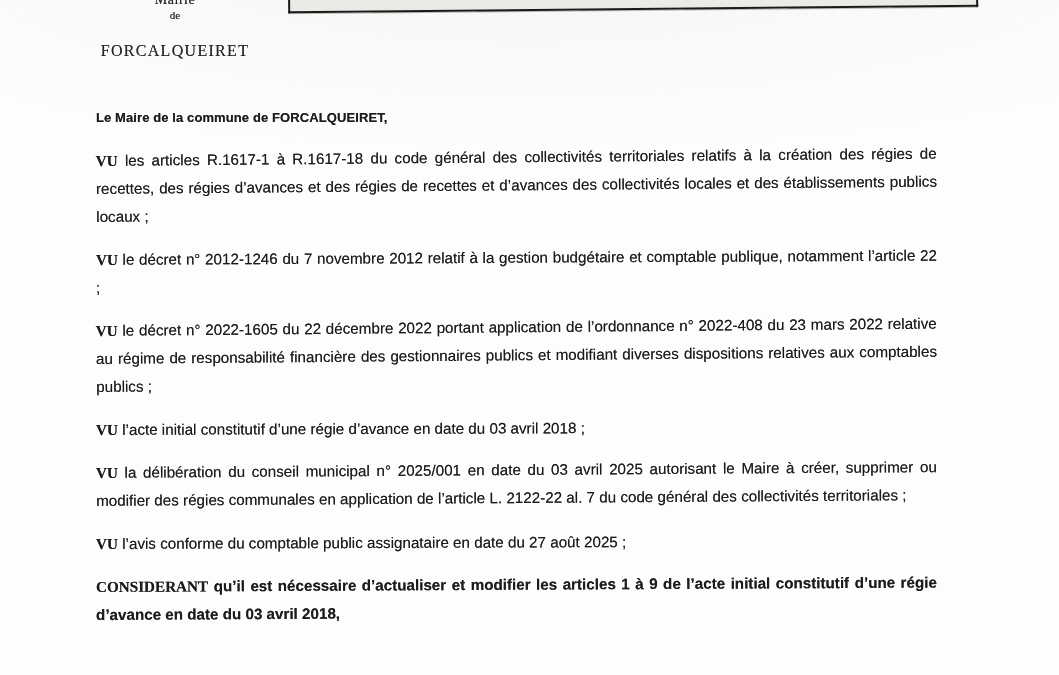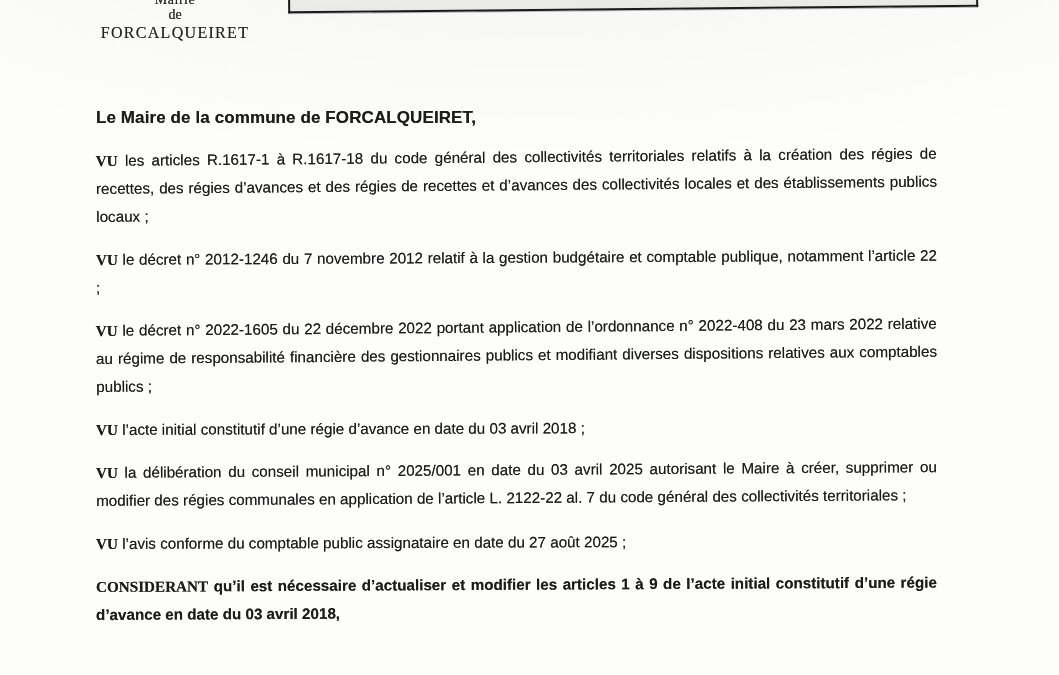--- a/index.html
+++ b/index.html
@@ -25,22 +25,22 @@
     position: absolute;
     left: 60px;
     top: -8px;
     width: 230px;
     text-align: center;
     font-family: "Liberation Serif", serif;
     color: #262626;
     text-shadow: 0 0 0.6px rgba(40,40,40,0.65);
   }
   .lh-line1 { font-size: 14px; line-height: 15px; letter-spacing: 0.5px; }
-  .lh-line2 { font-size: 14px; line-height: 14px; margin-top: 1px; }
-  .lh-line3 { font-size: 16px; line-height: 18px; margin-top: 2px; letter-spacing: 1.3px; }
+  .lh-line2 { font-size: 11px; line-height: 14px; margin-top: 1px; }
+  .lh-line3 { font-size: 16px; line-height: 18px; margin-top: 20px; letter-spacing: 1.3px; }
   
   .title-box {
     position: absolute;
     left: 288px;
     top: -34px;
     width: 690px;
     height: 44px;
     box-sizing: border-box;
     border: 2px solid #1a1a1a;
     border-top-width: 0;
@@ -57,21 +57,21 @@
     width: 841px;
     font-size: 15.2px;
     line-height: 28px;
     text-align: justify;
     text-shadow: 0 0 0.6px rgba(30,30,30,0.7);
     color: #1c1c1c;
   }
   .doc p { margin: 0 0 15px 0; }
   .salutation {
     font-weight: 700;
-    font-size: 17px;
+    font-size: 13px;
     text-align: left;
     letter-spacing: 0.1px;
   }
   .lead { font-weight: 700; font-family: Liberation Serif, serif; }
   .all-bold { font-weight: 700; }
   
   .r02 { transform: rotate(-0.2deg);  transform-origin: left center; }
   .r03 { transform: rotate(-0.3deg);  transform-origin: left center; }
   .r04 { transform: rotate(-0.4deg);  transform-origin: left center; }
   .r05 { transform: rotate(-0.5deg);  transform-origin: left center; }

